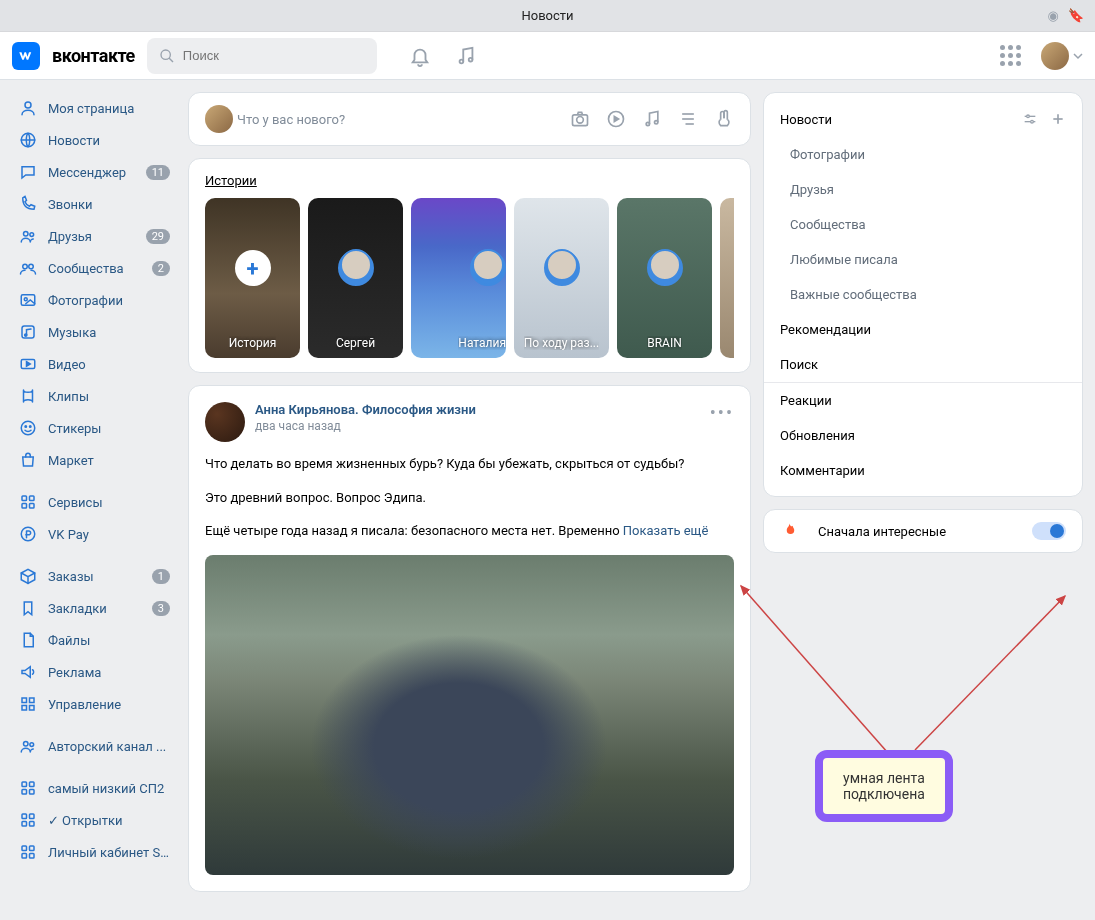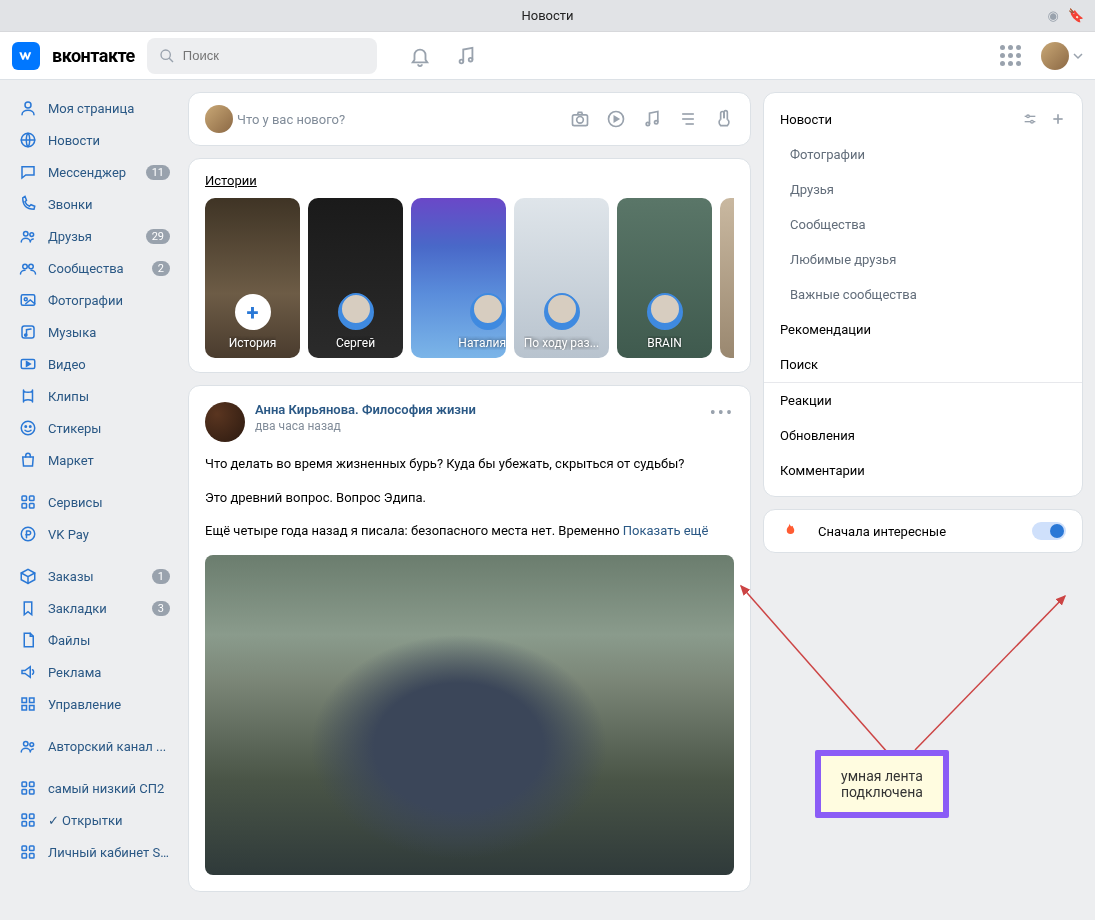--- a/index.html
+++ b/index.html
@@ -29,21 +29,21 @@
 .card { background: #fff; border-radius: 12px; border: 1px solid #dce1e6; }
 .composer { display: flex; align-items: center; padding: 12px 16px; gap: 4px; }
 .composer-avatar { width: 28px; height: 28px; border-radius: 50%; background: linear-gradient(135deg, #c9a876, #8b6844); }
 .composer-text { color: #818c99; flex: 1; font-size: 13px; }
 .composer-icons { display: flex; gap: 16px; color: #99a2ad; }
 .composer-icons svg { width: 20px; height: 20px; }
 .stories-card { margin-top: 12px; padding: 14px 16px; }
 .stories-title { font-size: 13px; color: #000; margin-bottom: 10px; text-decoration: underline; }
 .stories-row { display: flex; gap: 8px; overflow: hidden; }
 .story { width: 95px; height: 160px; border-radius: 10px; position: relative; overflow: hidden; flex-shrink: 0; display: flex; flex-direction: column; justify-content: flex-end; align-items: center; padding-bottom: 8px; color: #fff; font-size: 12px; }
-.story .sname { text-shadow: 0 0 4px rgba(0,0,0,0.8); white-space: nowrap; overflow: hidden; text-overflow: ellipsis; max-width: 90%; }
+.story .sname { text-shadow: 0 0 4px rgba(0,0,0,0.8); white-space: nowrap; overflow: hidden; text-overflow: ellipsis; max-width: 90%; margin-top: 44px; }
 .story .avatar-ring { width: 36px; height: 36px; border-radius: 50%; border: 2px solid #3f8ae0; background: #3f8ae0; margin-bottom: 6px; display: flex; align-items: center; justify-content: center; }
 .story .avatar-ring.inner { background: #d7cdc0; width: 32px; height: 32px; }
 .story-add { width: 36px; height: 36px; border-radius: 50%; background: #fff; color: #2a78d6; display: flex; align-items: center; justify-content: center; font-size: 22px; font-weight: 700; margin-bottom: 6px; }
 .post-card { margin-top: 12px; padding: 16px; }
 .post-head { display: flex; gap: 10px; }
 .post-av { width: 40px; height: 40px; border-radius: 50%; background: radial-gradient(circle at 30% 30%, #5a3520, #2c1a10); }
 .post-author { color: #2a5885; font-weight: 600; font-size: 13px; }
 .post-time { color: #818c99; font-size: 12px; margin-top: 2px; }
 .post-more { margin-left: auto; color: #99a2ad; font-size: 18px; letter-spacing: 2px; }
 .post-text { margin-top: 12px; font-size: 13px; line-height: 1.5; color: #000; }
@@ -57,21 +57,21 @@
 .right-col { width: 320px; flex-shrink: 0; }
 .filters { padding: 8px 0; }
 .filter-head { display: flex; align-items: center; padding: 10px 16px; font-size: 13px; color: #000; }
 .filter-head .actions { margin-left: auto; display: flex; gap: 12px; color: #99a2ad; }
 .filter-item { padding: 10px 26px; font-size: 13px; color: #626d7a; cursor: pointer; }
 .filter-top { padding: 10px 16px; font-size: 13px; color: #000; cursor: pointer; }
 .interesting-card { margin-top: 12px; padding: 12px 16px; display: flex; align-items: center; gap: 20px; position: relative; }
 .fire-icon { color: #ff5c33; }
 .toggle { margin-left: auto; width: 34px; height: 18px; background: #cfe0fb; border-radius: 9px; position: relative; }
 .toggle::after { content: ''; position: absolute; right: 2px; top: 2px; width: 14px; height: 14px; background: #2a78d6; border-radius: 50%; }
-.annotation-box { position: absolute; left: 815px; top: 750px; border: 6px solid #8b5cf6; background: #fffce0; border-radius: 2px; padding: 12px 20px; text-align: center; font-size: 14px; color: #333; }
+.annotation-box { position: absolute; left: 815px; top: 750px; border: 8px solid #8b5cf6; background: #fffce0; border-radius: 12px; padding: 12px 20px; text-align: center; font-size: 14px; color: #333; }
 .arrow { position: absolute; pointer-events: none; }
 svg { display: block; }
 .s0 { background: linear-gradient(180deg, #3f3425 0%, #6d5c46 60%, #4a3c2e 100%); }
 .s1 { background: linear-gradient(180deg, #1a1a1a, #2b2b2b); }
 .s2 { background: linear-gradient(180deg, #6a48c8 0%, #4968c8 30%, #5a8ddb 60%, #7bb5e8 100%); align-items: flex-end; }
 .s3 { background: linear-gradient(180deg, #dfe5ea, #b8c3ce); }
 .s4 { background: linear-gradient(180deg, #5a7668, #3f5a4e); }
 .s5 { background: linear-gradient(180deg, #c9b8a0, #9a8870); }
 </style>
 </head>
@@ -474,21 +474,21 @@
           <svg width="16" height="16" viewBox="0 0 24 24" fill="none" stroke="currentColor" stroke-width="2.5">
               <line x1="12" y1="5" x2="12" y2="19"></line>
               <line x1="5" y1="12" x2="19" y2="12"></line>
             </svg>
         </div>
       </div>
       <div id="filter-sub">
           <div class="filter-item">Фотографии</div>
           <div class="filter-item">Друзья</div>
           <div class="filter-item">Сообщества</div>
-          <div class="filter-item">Любимые друзья</div>
+          <div class="filter-item">Любимые писала</div>
           <div class="filter-item">Важные сообщества</div>
         </div>
       <div id="filter-top">
           <div class="filter-top">Рекомендации</div>
           <div class="filter-top">Поиск</div>
           <div class="filter-top" style="border-top: 1px solid rgb(231, 232, 236);">Реакции</div>
           <div class="filter-top">Обновления</div>
           <div class="filter-top">Комментарии</div>
         </div>
     </div>

